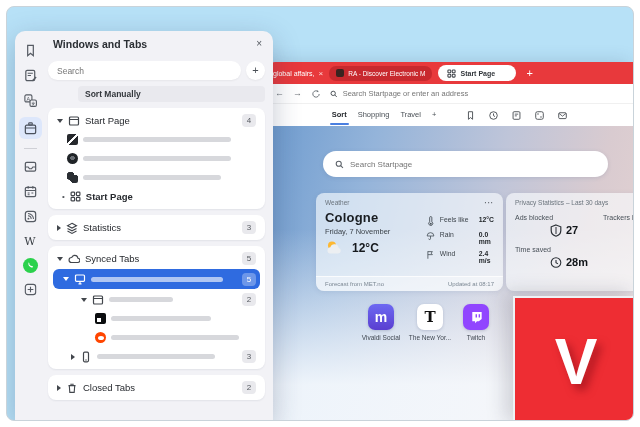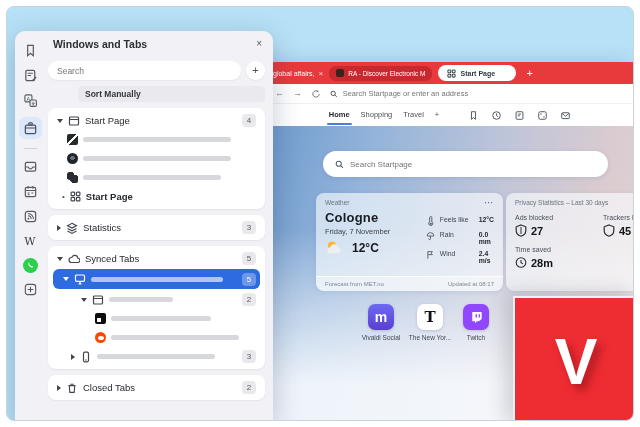--- a/index.html
+++ b/index.html
@@ -57,21 +57,21 @@
   .w-temp { font-size:12px; font-weight:bold; color:#16191d; }
   .w-right { flex:1; display:grid; grid-template-columns:11px 36px auto; align-content:start;
              row-gap:5px; column-gap:3px; margin-top:6px; font-size:6.8px; color:#3d444b; }
   .w-val { font-weight:bold; color:#1d2125; }
   .w-foot { position:absolute; left:0; right:0; bottom:0; height:15px; border-top:1px solid rgba(255,255,255,.75);
             background:rgba(255,255,255,.35); border-radius:0 0 8px 8px; display:flex; justify-content:space-between;
             align-items:center; padding:0 9px; font-size:6px; color:#7b8793; }
   .p-title { padding:6px 9px 0 9px; font-size:6.5px; color:#6a737c; }
   .p-grid { display:grid; grid-template-columns:84px 84px; row-gap:9px; column-gap:4px; padding:8px 0 0 9px; }
   .p-label { font-size:7px; color:#474f57; margin-bottom:3px; }
-  .p-valrow { display:flex; align-items:center; gap:4px; font-size:11px; font-weight:bold; color:#111519; }
+  .p-valrow { display:flex; align-items:flex-start; gap:4px; font-size:11px; font-weight:bold; color:#111519;margin-left:35px; }
   .dial { position:absolute; top:178px; width:56px; text-align:center; }
   .dial-icon { width:26px; height:26px; border-radius:7px; margin:0 auto; display:flex; align-items:center;
                justify-content:center; box-shadow:0 1px 3px rgba(70,80,120,.25); }
   .dial-masto { background:linear-gradient(180deg,#6d69f2,#5a3fd0); color:#fff; font-size:14px; font-weight:bold; }
   .dial-nyt { background:#fff; color:#111; font-family:"DejaVu Serif", serif; font-size:15px; font-weight:bold; }
   .dial-twitch { background:#9146ff; }
   .dial-label { margin-top:4px; font-size:6.5px; color:#3f4650; white-space:nowrap; overflow:hidden; }
   .vtile { position:absolute; left:246px; top:170px; width:124px; height:130px; background:#ee2d33;
            border-left:2px solid #eef2f5; border-top:2px solid #eef2f5; box-shadow:-8px -4px 18px rgba(40,40,60,.18);
            display:flex; align-items:center; justify-content:center; }
@@ -168,21 +168,21 @@
       <div class="address">
         <svg width="8" height="8" viewBox="0 0 12 12">
             <circle cx="5" cy="5" r="3.4" fill="none" stroke="#3c4248" stroke-width="1.4"></circle>
             <path d="M7.6 7.6 L10.6 10.6" stroke="#3c4248" stroke-width="1.4"></path>
           </svg>
         <input placeholder="Search Startpage or enter an address" style="">
       </div>
     </div>
 
     <div class="bkbar">
-      <span class="bk-item active">Home</span>
+      <span class="bk-item active">Sort</span>
       <span class="bk-item">Shopping</span>
       <span class="bk-item">Travel</span>
       <span class="bk-item">+</span>
       <span class="bk-icons">
         <svg width="11" height="11" viewBox="0 0 16 16">
             <path d="M5 2.5h6v11l-3-2.5-3 2.5z" fill="none" stroke="#43484e" stroke-width="1.3"></path>
           </svg>
         <svg width="11" height="11" viewBox="0 0 16 16">
             <circle cx="8" cy="8" r="5.5" fill="none" stroke="#43484e" stroke-width="1.3"></circle>
             <path d="M8 5v3.2l2.2 1.4" fill="none" stroke="#43484e" stroke-width="1.3"></path>

